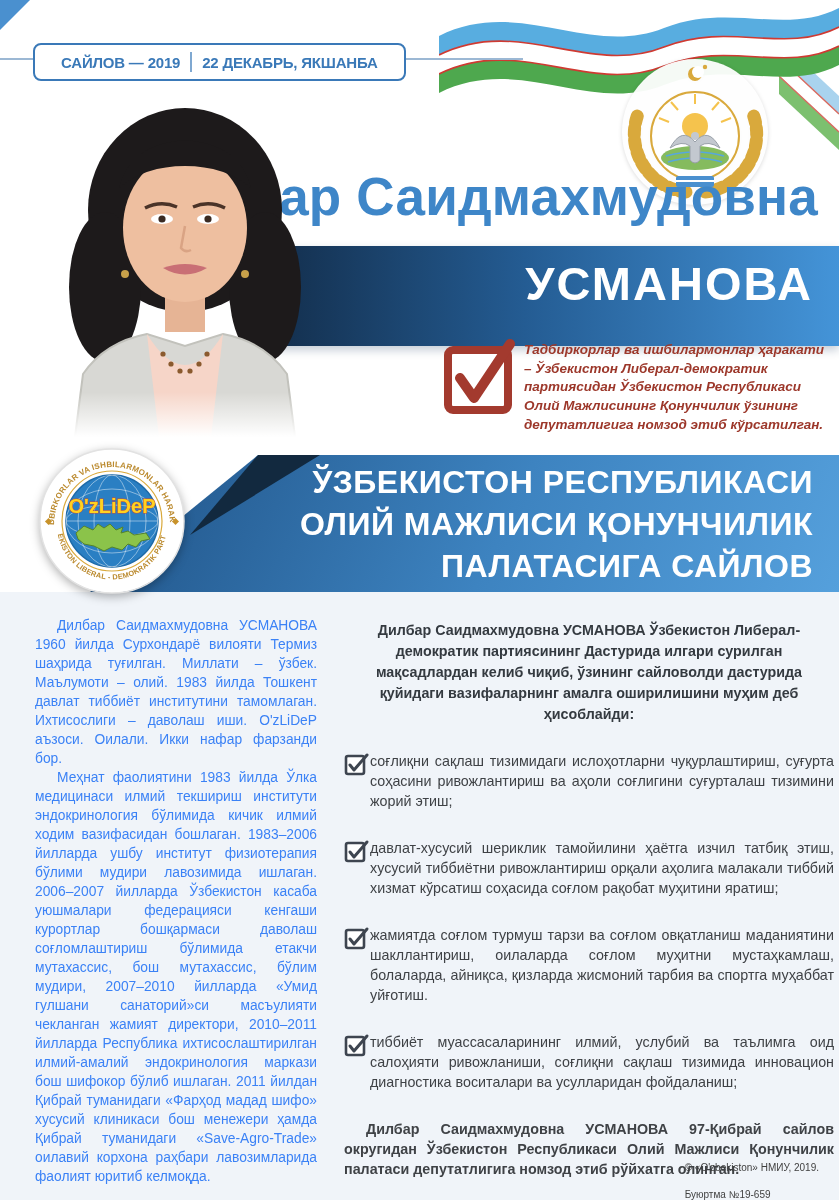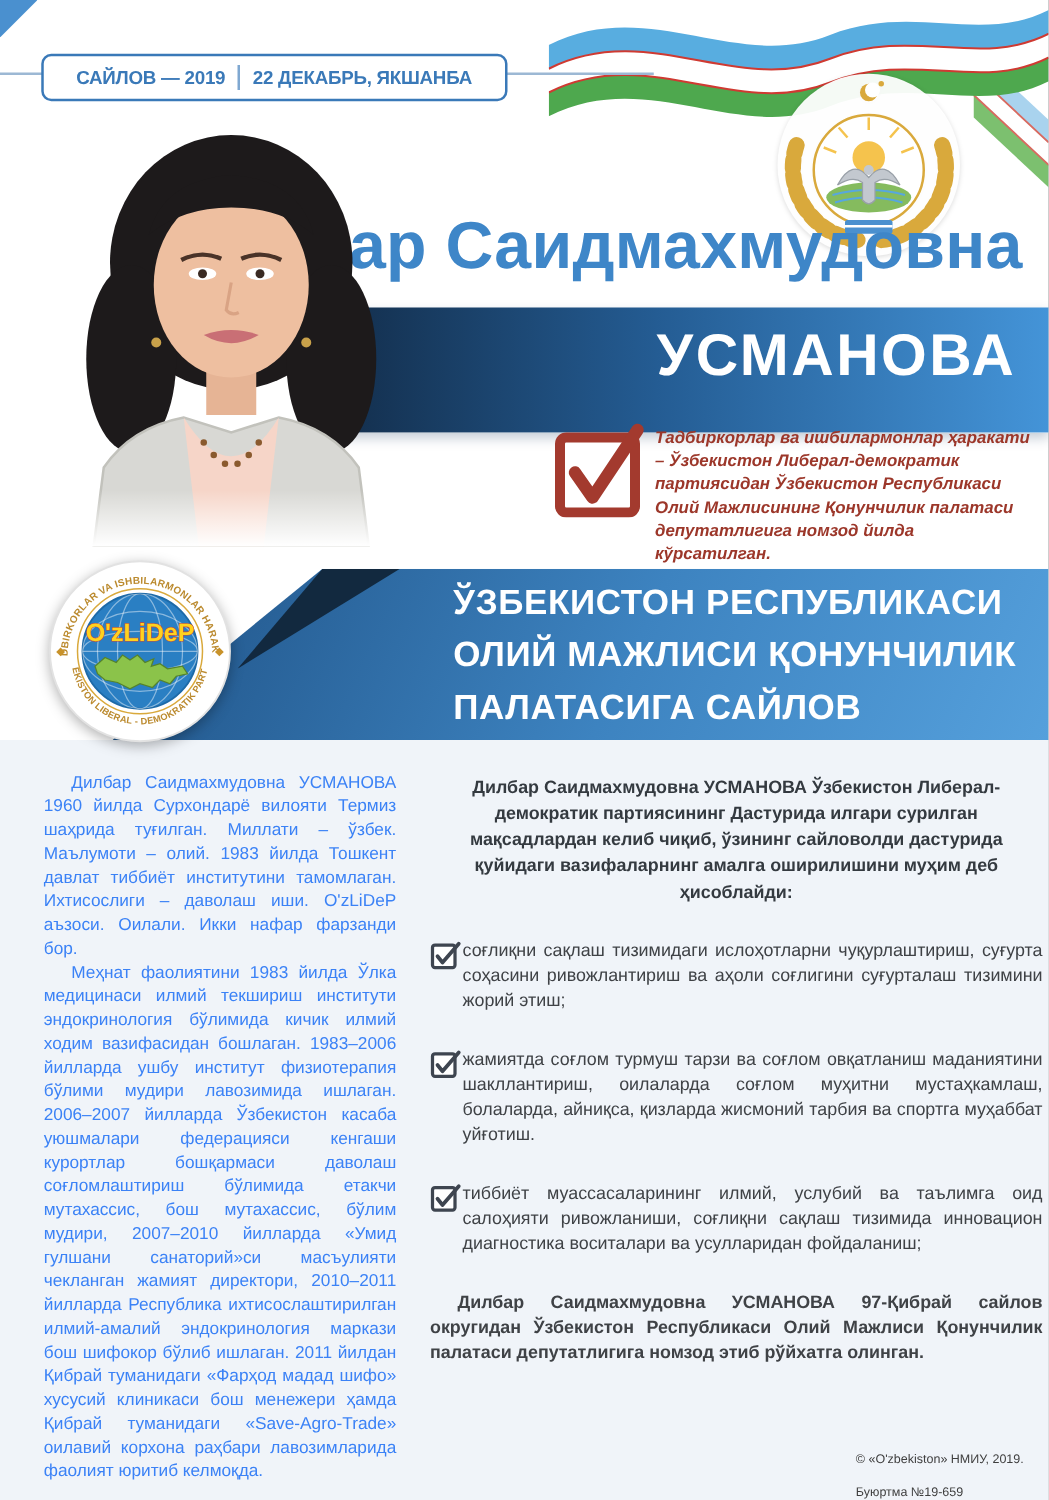--- a/index.html
+++ b/index.html
@@ -30,22 +30,22 @@
   
   .bigcheck{position:absolute;left:444px;top:336px;z-index:2;}
   .nomination-text{position:absolute;left:524px;top:341px;width:300px;font-size:13.5px;
        font-weight:bold;font-style:italic;color:#9c372a;line-height:1.38;z-index:2;}
   
   .election-banner{position:absolute;left:90px;top:455px;width:749px;height:137px;z-index:1;
        background:linear-gradient(115deg,#1f5286 0%,#3d83c0 55%,#55a0dc 100%);
        clip-path:polygon(168px 0,100% 0,100% 100%,0 100%);}
   .fold{position:absolute;left:0;top:0;width:260px;height:80px;background:#12293f;
         clip-path:polygon(168px 0,230px 0,100px 80px);}
-  .banner-text{position:absolute;right:26px;top:6px;text-align:left;color:#fff;
-        font-weight:bold;font-size:28px;line-height:42px;letter-spacing:.5px;}
+  .banner-text{position:absolute;right:26px;top:6px;text-align:right;color:#fff;
+        font-weight:bold;font-size:32px;line-height:42px;letter-spacing:.5px;}
   
   .logo{position:absolute;left:38px;top:447px;z-index:5;filter:drop-shadow(0 3px 5px rgba(0,0,0,.3));}
   
   .light-section{position:absolute;left:0;top:592px;width:839px;height:608px;background:#f0f4f9;z-index:0;}
   
   .bio-col{position:absolute;left:35px;top:616px;width:282px;z-index:1;
        font-size:13.8px;line-height:19px;color:#3b82f6;text-align:justify;}
   .bio-col p{margin:0;text-indent:22px;}
   
   .program-col{position:absolute;left:344px;top:620px;width:490px;z-index:1;
@@ -149,21 +149,21 @@
 
   <div class="name-first">Дилбар Саидмахмудовна</div>
   <div class="surname-banner">
     <span>УСМАНОВА</span>
   </div>
 
   <svg class="bigcheck" width="74" height="78" viewBox="0 0 74 78">
     <rect x="4" y="14" width="60" height="60" rx="5" fill="#fff" stroke="#a33a2e" stroke-width="8"></rect>
     <path d="M16,42 L30,62 L66,8" stroke="#a33a2e" stroke-width="10" fill="none" stroke-linecap="round" stroke-linejoin="round"></path>
   </svg>
-  <div class="nomination-text">Тадбиркорлар ва ишбилармонлар ҳаракати – Ўзбекистон Либерал-демократик партиясидан Ўзбекистон Республикаси Олий Мажлисининг Қонунчилик палатаси депутатлигига номзод йилда кўрсатилган.</div>
+  <div class="nomination-text">Тадбиркорлар ва ишбилармонлар ҳаракати – Ўзбекистон Либерал-демократик партиясидан Ўзбекистон Республикаси Олий Мажлисининг Қонунчилик ўзининг депутатлигига номзод этиб кўрсатилган.</div>
 
   <div class="election-banner">
     <div class="fold"></div>
     <div class="banner-text">
       <div>ЎЗБЕКИСТОН РЕСПУБЛИКАСИ</div>
       <div>ОЛИЙ МАЖЛИСИ ҚОНУНЧИЛИК</div>
       <div>ПАЛАТАСИГА САЙЛОВ</div>
     </div>
   </div>
 
@@ -208,20 +208,27 @@
     <p class="intro">Дилбар Саидмахмудовна УСМАНОВА Ўзбекистон Либерал-демократик партиясининг Дастурида илгари сурилган мақсадлардан келиб чиқиб, ўзининг сайловолди дастурида қуйидаги вазифаларнинг амалга оширилишини муҳим деб ҳисоблайди:</p>
 
     <div class="item">
       <svg class="cbx" width="26" height="24" viewBox="0 0 26 24">
         <rect x="2" y="4" width="18" height="18" rx="2" fill="#fff" stroke="#3e4550" stroke-width="2.6"></rect>
         <path d="M6,13 L10,18 L23,3" stroke="#3e4550" stroke-width="3" fill="none" stroke-linecap="round" stroke-linejoin="round"></path>
       </svg>
       <p>соғлиқни сақлаш тизимидаги ислоҳотларни чуқурлаштириш, суғурта соҳасини ривожлантириш ва аҳоли соғлигини суғурталаш тизимини жорий этиш;</p>
     </div>
 
+    <div class="item">
+      <svg class="cbx" width="26" height="24" viewBox="0 0 26 24">
+        <rect x="2" y="4" width="18" height="18" rx="2" fill="#fff" stroke="#3e4550" stroke-width="2.6"></rect>
+        <path d="M6,13 L10,18 L23,3" stroke="#3e4550" stroke-width="3" fill="none" stroke-linecap="round" stroke-linejoin="round"></path>
+      </svg>
+      <p>давлат-хусусий шериклик тамойилини ҳаётга изчил татбиқ этиш, хусусий тиббиётни ривожлантириш орқали аҳолига малакали тиббий хизмат кўрсатиш соҳасида соғлом рақобат муҳитини яратиш;</p>
+    </div>
 
     <div class="item">
       <svg class="cbx" width="26" height="24" viewBox="0 0 26 24">
         <rect x="2" y="4" width="18" height="18" rx="2" fill="#fff" stroke="#3e4550" stroke-width="2.6"></rect>
         <path d="M6,13 L10,18 L23,3" stroke="#3e4550" stroke-width="3" fill="none" stroke-linecap="round" stroke-linejoin="round"></path>
       </svg>
       <p>жамиятда соғлом турмуш тарзи ва соғлом овқатланиш маданиятини шакллантириш, оилаларда соғлом муҳитни мустаҳкамлаш, болаларда, айниқса, қизларда жисмоний тарбия ва спортга муҳаббат уйғотиш.</p>
     </div>
 
     <div class="item">

